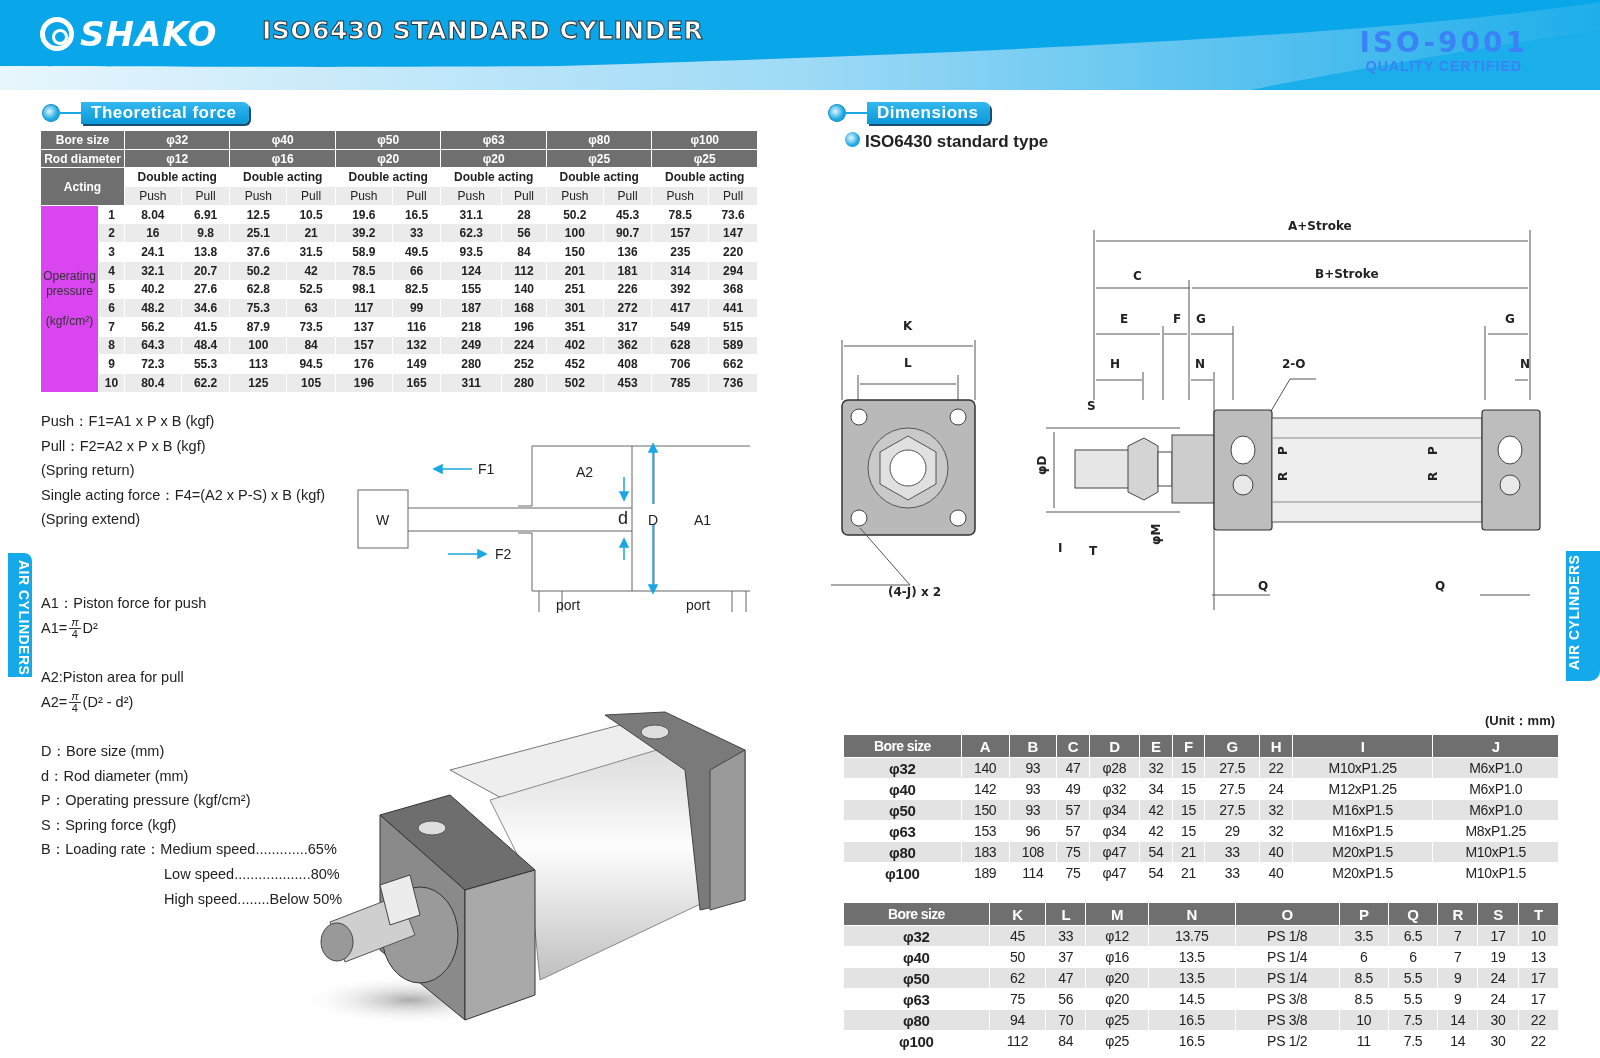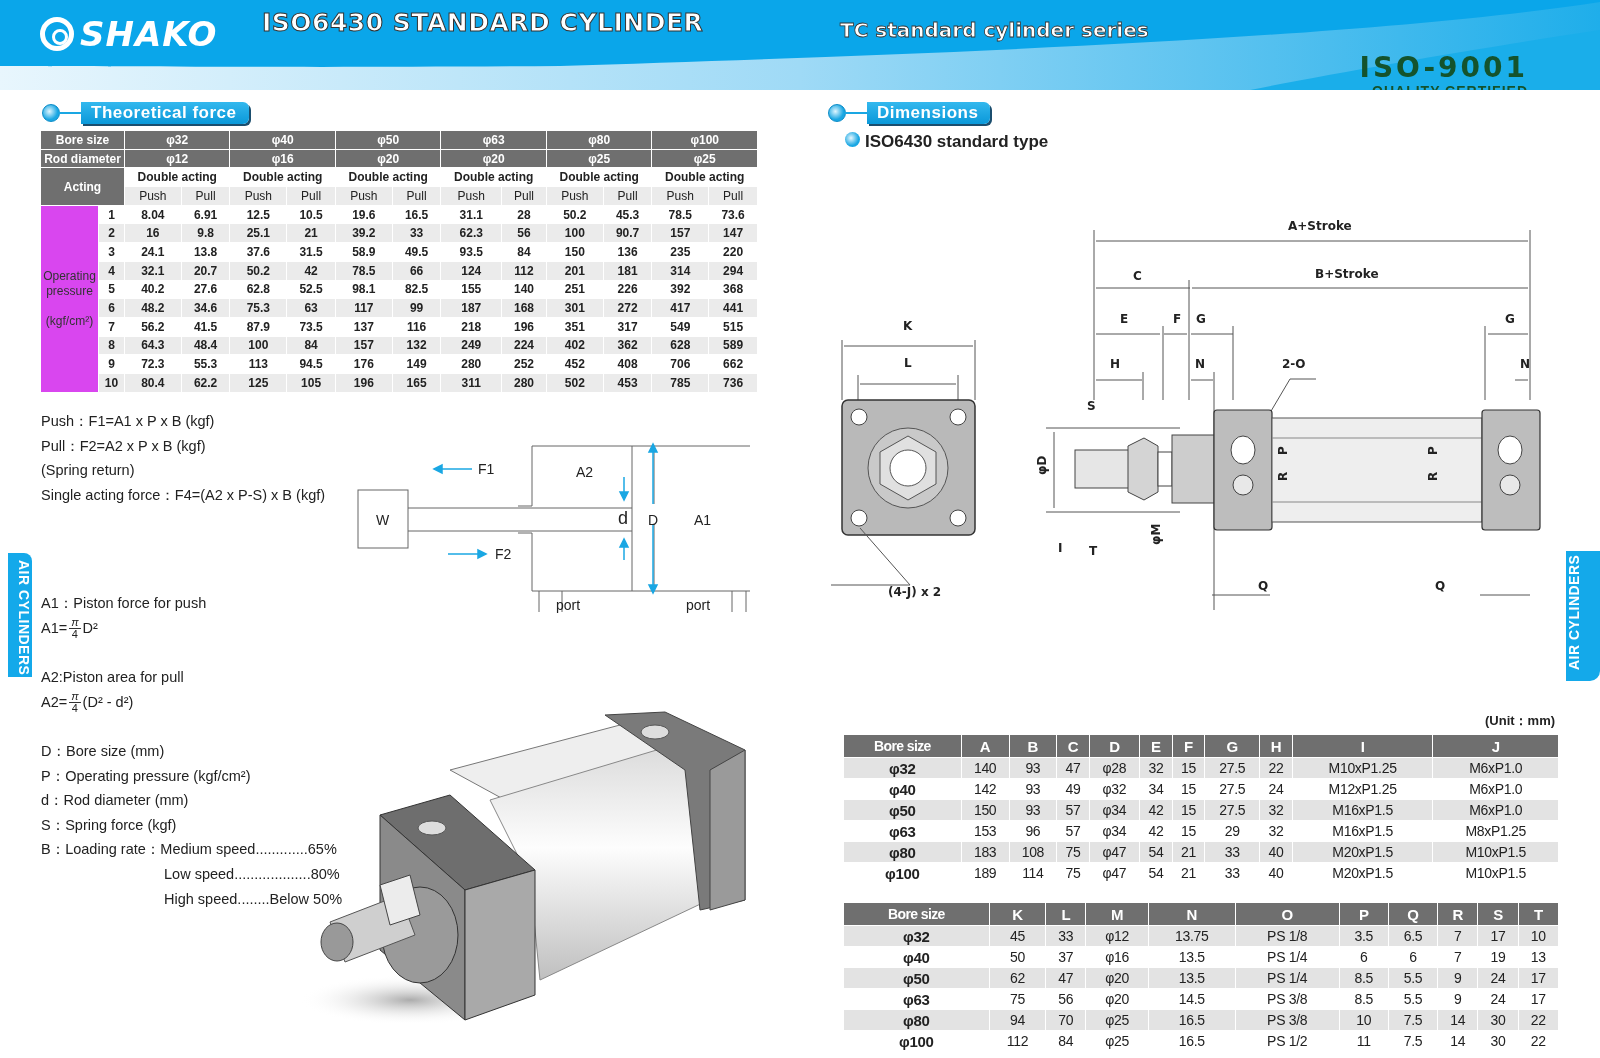--- a/index.html
+++ b/index.html
@@ -3,23 +3,23 @@
 <meta charset="utf-8">
 <style>
 *{box-sizing:border-box;margin:0;padding:0}
 body{width:1600px;height:1058px;background:#fff;position:relative;overflow:hidden;font-family:"Liberation Sans",sans-serif;color:#222}
 .hdr{position:absolute;left:0;top:0;width:1600px;height:90px;overflow:hidden}
 .hdr svg{position:absolute;left:0;top:0}
 .logo{position:absolute;left:40px;top:14px;display:flex;align-items:center;gap:6px}
 .logo .ring{width:34px;height:34px;border-radius:50%;border:5px solid #fff;position:relative}
 .logo .ring::after{content:"";position:absolute;left:7px;top:7px;width:10px;height:10px;border-radius:50%;border:3px solid #fff}
 .logo .name{font-family:"DejaVu Sans",sans-serif;font-weight:bold;font-size:34px;color:#fff;letter-spacing:1px;font-style:italic}
-.hdr-title{position:absolute;left:262px;top:8px;font-family:"DejaVu Sans",sans-serif;font-weight:bold;font-size:25px;color:#fff;-webkit-text-stroke:1px #333;letter-spacing:.5px}
+.hdr-title{position:absolute;left:262px;top:16px;font-family:"DejaVu Sans",sans-serif;font-weight:bold;font-size:25px;color:#fff;-webkit-text-stroke:1px #333;letter-spacing:.5px}
 .hdr-sub{position:absolute;left:840px;top:18px;font-family:"DejaVu Sans",sans-serif;font-weight:bold;font-size:20px;color:#fff;-webkit-text-stroke:.8px #333}
-.iso{position:absolute;right:72px;top:53px;text-align:right;color:#14532d}
+.iso{position:absolute;right:72px;top:28px;text-align:center;color:#3b82f6}
 .iso .big{font-family:"DejaVu Sans",sans-serif;font-weight:bold;font-size:28px;letter-spacing:3px;line-height:30px}
 .iso .small{font-weight:bold;font-size:14px;letter-spacing:1px}
 .sec{position:absolute;display:flex;align-items:center;height:30px}
 .sec .dot{width:18px;height:18px;border-radius:50%;background:radial-gradient(circle at 40% 40%,#dff6ff,#1aa7e3 60%);border:1px solid #0a8bc7}
 .sec .line{width:22px;height:2px;background:#1aa7e3;margin-left:-1px}
 .sec .lbl{background:linear-gradient(#33b8ee,#0a98d9);color:#fff;font-weight:bold;font-size:17px;padding:1px 12px 1px 10px;border-radius:0 6px 6px 0;box-shadow:2px 2px 0 #1b4e6e;letter-spacing:.5px}
 table{border-collapse:collapse}
 .tf{position:absolute;left:40px;top:130px;width:718px;font-size:12px}
 .tf td{text-align:center;height:18.7px;border:1px solid #fff;font-weight:bold;color:#222;padding:0}
 .tf .hd{background:#6f6f6f;color:#fff}
@@ -59,21 +59,20 @@
     </defs>
     <rect width="1600" height="90" fill="url(#lg)"></rect>
     <path d="M0 0 H1600 V2 C1350 40 900 55 560 66 C300 68 100 66 0 66 Z" fill="#0aa6ea"></path>
     <path d="M1250 90 C1350 70 1500 45 1600 30 V90 Z" fill="#1aaeea"></path>
   </svg>
   <div class="logo">
     <div class="ring"></div>
     <span class="name">SHAKO</span>
   </div>
   <div class="hdr-title">ISO6430 STANDARD CYLINDER</div>
-  <div class="hdr-sub">TC standard cylinder series</div>
   <div class="iso">
     <div class="big">ISO-9001</div>
     <div class="small">QUALITY CERTIFIED</div>
   </div>
 </div>
 
 <div class="sec" style="left:42px;top:98px">
   <span class="dot"></span>
     <span class="line"></span>
   <span class="lbl">Theoretical force</span>
@@ -274,39 +273,40 @@
         <td class="g">736</td>
       </tr>
     </tbody>
   </table>
 
 <div class="formula" style="top:409px">
   <div>Push：F1=A1 x P x B (kgf)</div>
   <div>Pull：F2=A2 x P x B (kgf)</div>
   <div>(Spring return)</div>
   <div>Single acting force：F4=(A2 x P-S) x B (kgf)</div>
+  <div>(Spring extend)</div>
 </div>
 <div class="formula" style="top:591px">
   <div>A1：Piston force for push</div>
   <div><span>A1=</span><span class="frac">
         <span class="n">π</span>
         <span>4</span>
       </span><span>D²</span></div>
 </div>
 <div class="formula" style="top:665px">
   <div>A2:Piston area for pull</div>
   <div><span>A2=</span><span class="frac">
         <span class="n">π</span>
         <span>4</span>
       </span><span>(D² - d²)</span></div>
 </div>
 <div class="formula" style="top:739px">
   <div>D：Bore size (mm)</div>
+  <div>d：Rod diameter (mm)</div>
   <div>P：Operating pressure (kgf/cm²)</div>
-  <div>d：Rod diameter (mm)</div>
   <div>S：Spring force (kgf)</div>
   <div><span>B：Loading rate：</span><span>Medium speed.............65%</span></div>
   <div style="padding-left:123px">Low speed...................80%</div>
   <div style="padding-left:123px">High speed........Below 50%</div>
 </div>
 
 <svg class="dg" style="position:absolute;left:350px;top:440px" width="410" height="190">
   <g stroke="#666" fill="none" stroke-width="1">
     <rect x="8" y="50" width="50" height="58"></rect>
     <line x1="58" y1="68" x2="282" y2="68"></line>

